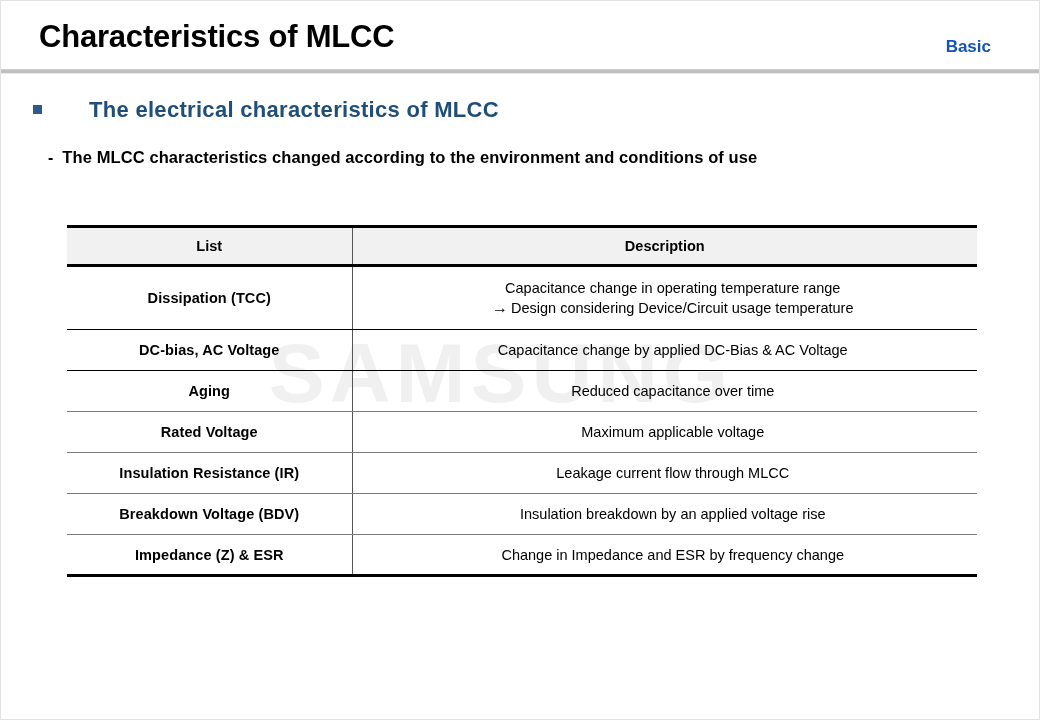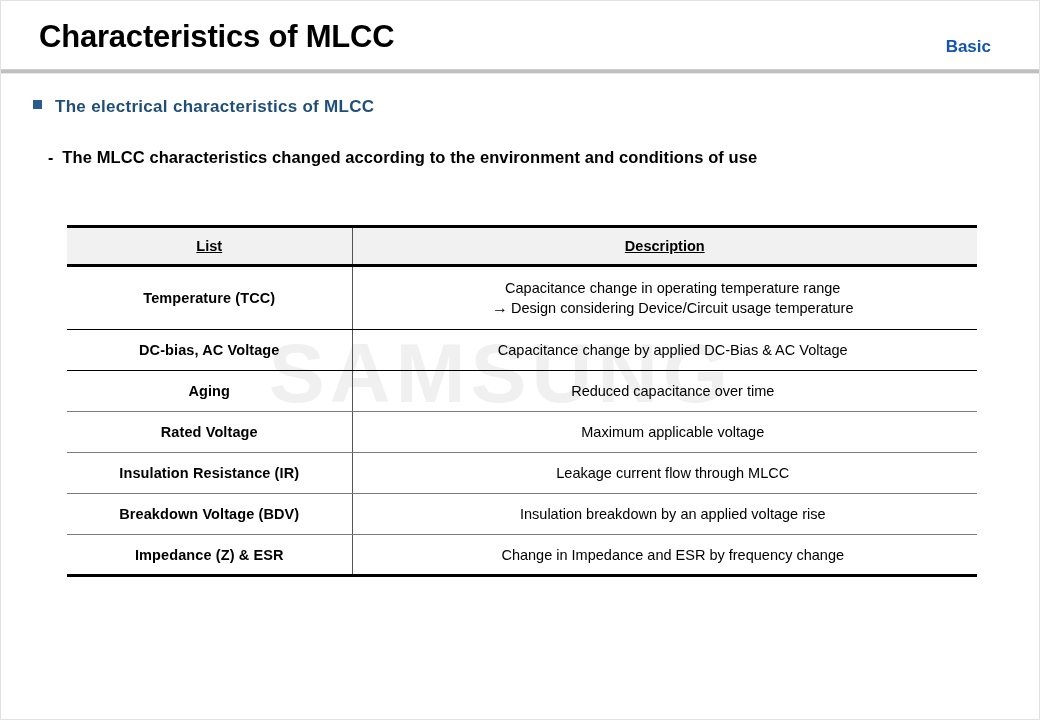--- a/index.html
+++ b/index.html
@@ -71,25 +71,26 @@
   }
   #bullet1 .sq {
     width: 9px; height: 9px;
     background: #2d5a8c;
     margin-right: 13px;
     flex: 0 0 auto;
     position: relative;
     top: -3px;
   }
   #bullet1 .txt {
-    font-size: 17px;
+    font-size: 22px;
     font-weight: bold;
     color: #1f4e79;
     letter-spacing: 0.3px;
     white-space: nowrap;
+    margin-left: 34px;
   }
   #bullet2 {
     position: absolute;
     left: 47px; top: 147px;
     display: flex;
     align-items: baseline;
   }
   #bullet2 .dash {
     font-size: 16px;
     font-weight: bold;
@@ -137,21 +138,20 @@
 
   table.mlcc thead th {
     background: #f1f1f1;
     border-top: 3px solid #000000;
     border-bottom: 3px solid #000000;
     font-size: 14.5px;
     font-weight: bold;
     color: #000000;
     padding: 10px 6px;
     height: 38px;
-    text-decoration: underline;
   }
   table.mlcc thead th.hlist  { border-right: 1px solid #555555; }
 
   table.mlcc tbody td {
     border-bottom: 1px solid #7b7b7b;
     font-size: 14.5px;
     color: #000000;
     background: transparent;
     vertical-align: middle;
   }
@@ -221,21 +221,21 @@
           <col class="c2">
         </colgroup>
       <thead>
         <tr>
           <th class="hlist">List</th>
           <th>Description</th>
         </tr>
       </thead>
       <tbody>
         <tr class="tall r-first">
-          <td class="k">Temperature (TCC)</td>
+          <td class="k">Dissipation (TCC)</td>
           <td class="v">
             <span>Capacitance change in operating temperature range</span>
             <span class="l2"><span class="arrow">→</span><span>Design considering Device/Circuit usage temperature</span></span>
           </td>
         </tr>
         <tr class="norm r-dcb">
           <td class="k">DC-bias, AC Voltage</td>
           <td class="v">Capacitance change by applied DC-Bias &amp; AC Voltage</td>
         </tr>
         <tr class="norm">

